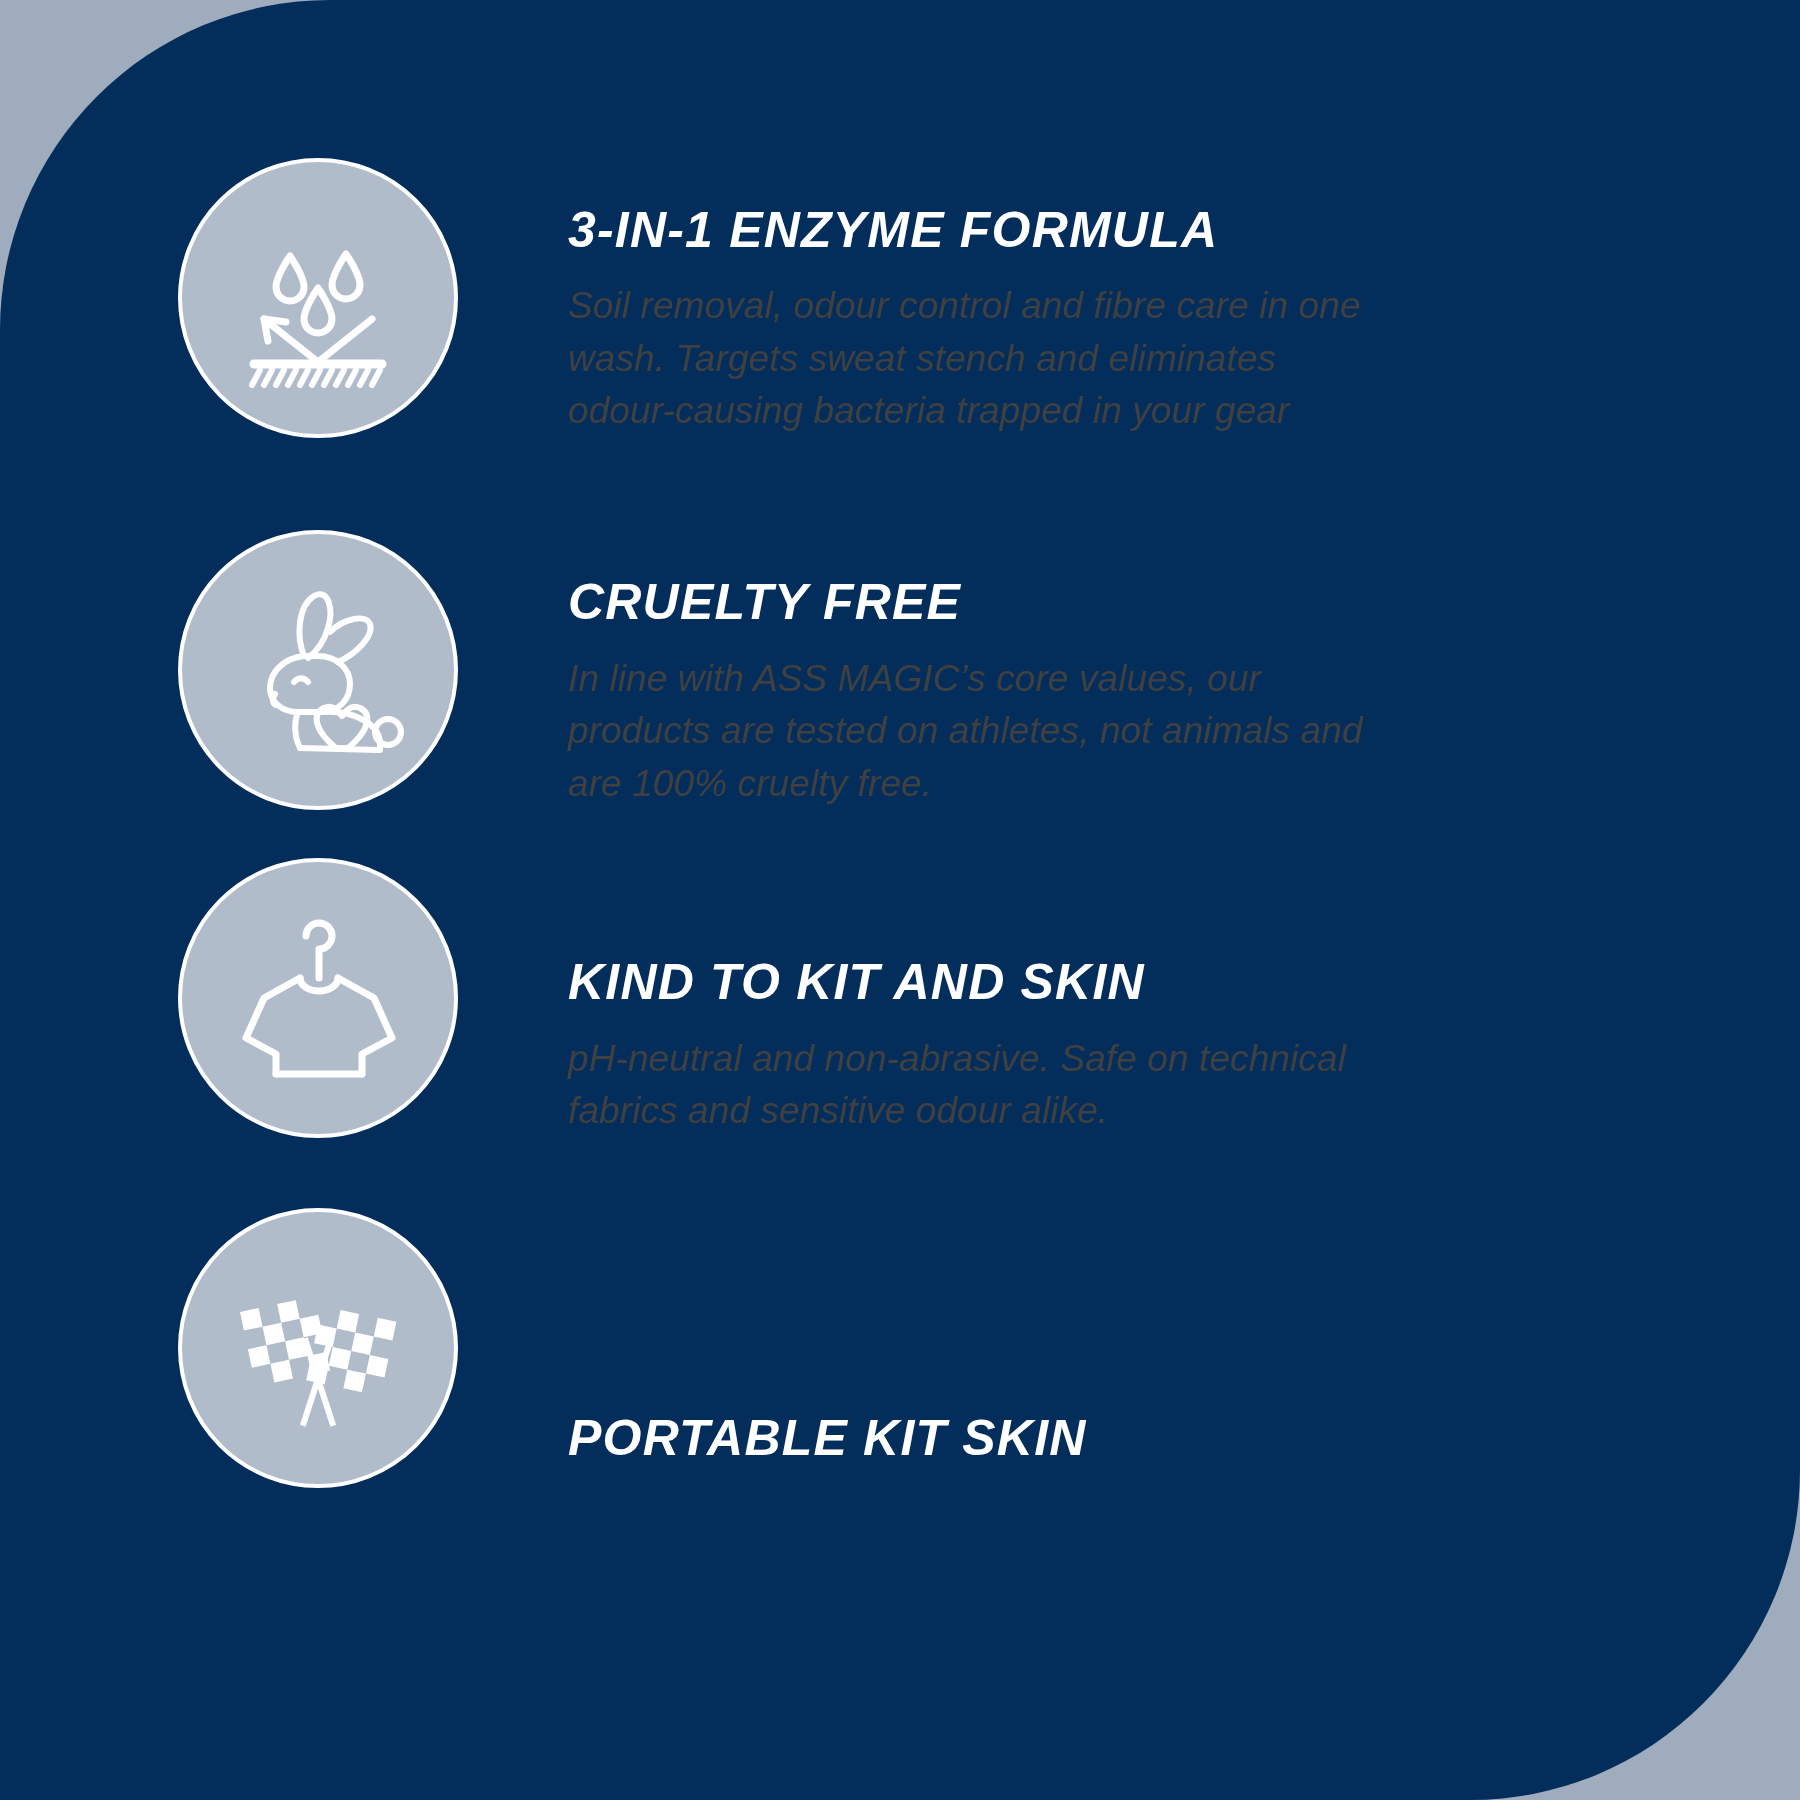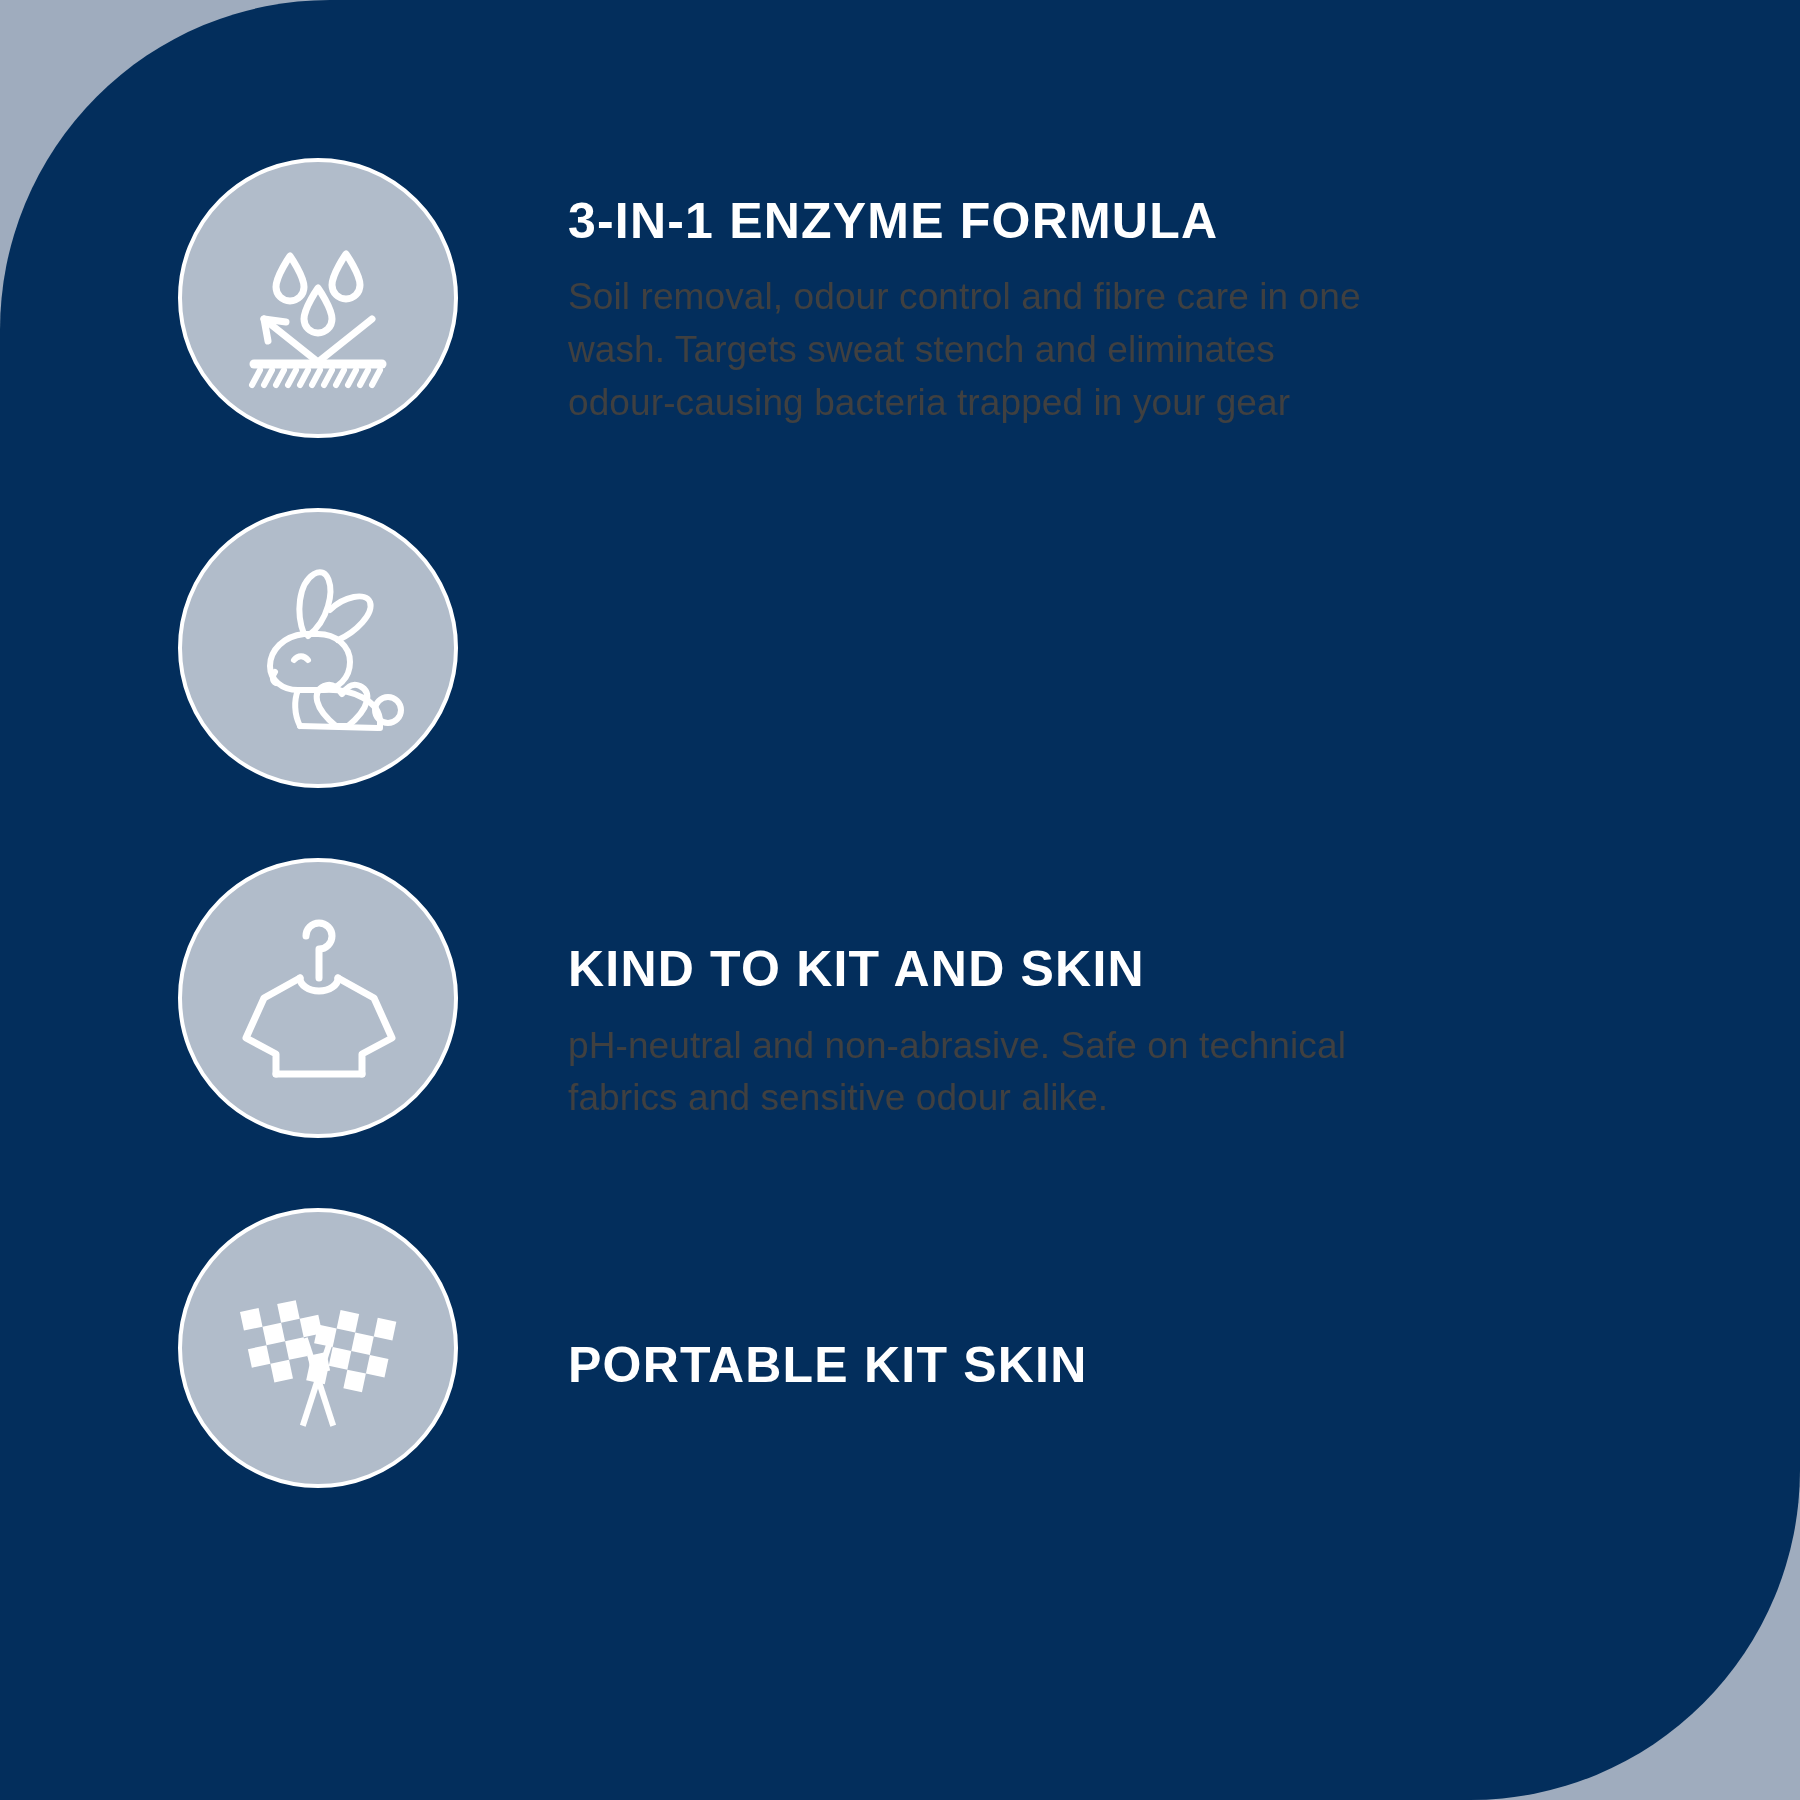--- a/index.html
+++ b/index.html
@@ -32,21 +32,22 @@
   
   #features {
     position:absolute;
     left:0; top:0;
     width:1800px; height:1800px;
   }
 
   .feature {
     position:absolute;
     display:flex;
-    align-items:center;
+    align-items:flex-end;
+    font-style:italic;
   }
 
   .feature-0 { left:178px; top:158px;  }
   .feature-1 { left:178px; top:508px;  }
   .feature-2 { left:178px; top:858px;  }
   .feature-3 { left:178px; top:1208px; }
 
   .icon-circle {
     flex:0 0 auto;
     width:280px; height:280px;
@@ -141,20 +142,26 @@
 
           <path d="M104 142 C136 140 162 154 162 174 L162 180"></path>
           <path d="M80 142 C76 152 76 166 82 178"></path>
           <path d="M82 178 L160 180"></path>
 
           <circle cx="170" cy="162" r="13"></circle>
 
           <path d="M118 186 C96 168 94 152 106 146 C114 142 120 148 124 154
                    C128 148 134 142 142 146 C154 152 152 168 130 186 Z" transform="translate(0,-8)"></path>
         </svg>
+      </div>
+      <div class="feature-text">
+        <div class="feature-title">CRUELTY FREE</div>
+        <div class="feature-body">In line with ASS MAGIC’s core values, our
+products are tested on athletes, not animals and
+are 100% cruelty free.</div>
       </div>
     </div>
 
     <div class="feature feature-2">
       <div class="icon-circle">
         <svg width="200" height="200" viewBox="0 0 200 200" fill="none" stroke="#ffffff" stroke-width="7" stroke-linecap="round" stroke-linejoin="round">
 
           <path d="M88 38 a13 13 0 1 1 13 13 v29"></path>
 
           <path d="M82 80 a19 13 0 0 0 38 0"></path>

